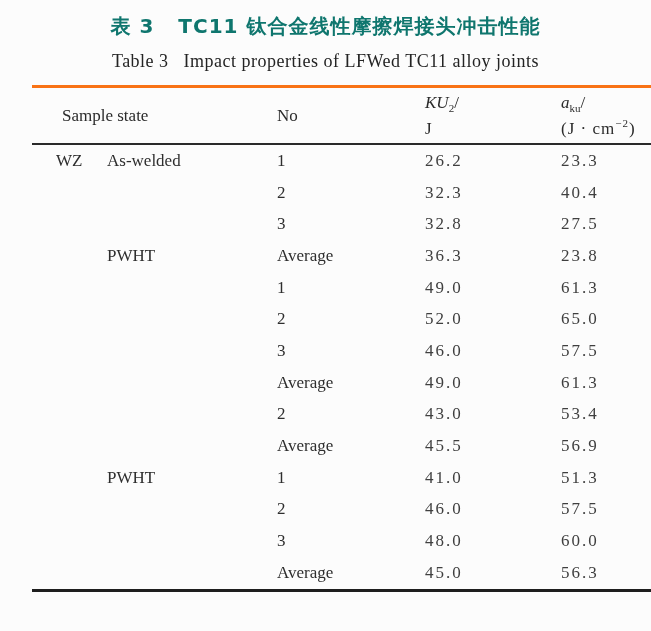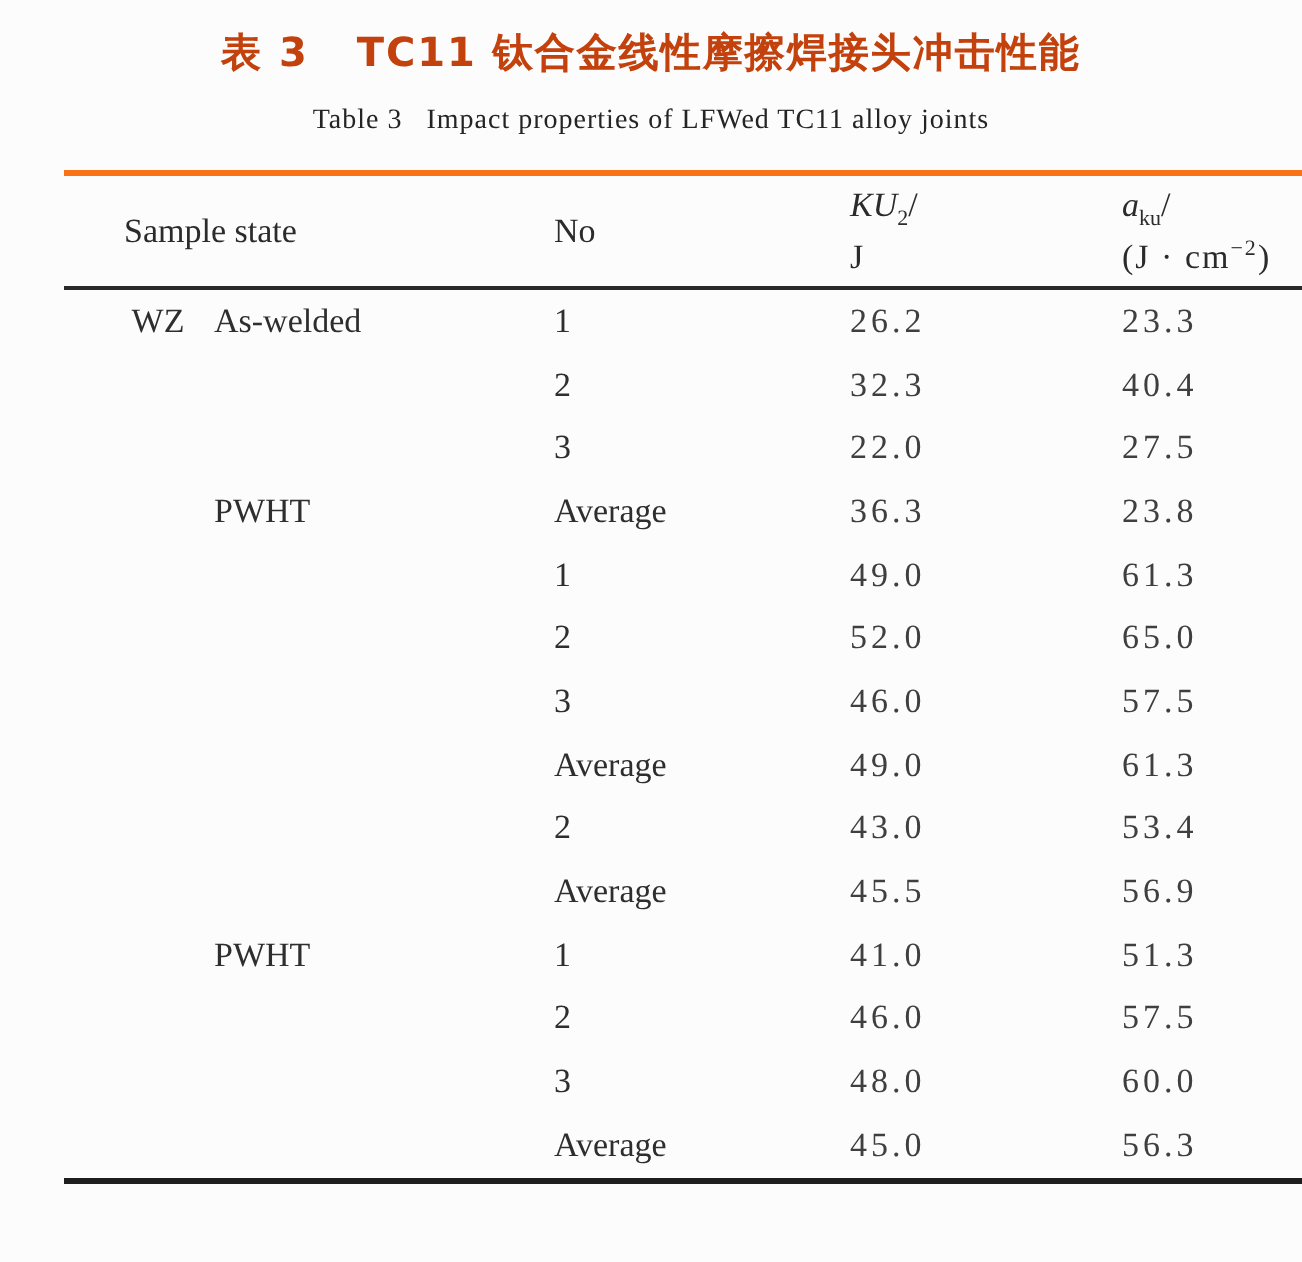--- a/index.html
+++ b/index.html
@@ -14,29 +14,29 @@
   }
   .page { width: 651px; height: 631px; position: relative; }
 
   .title-zh {
     margin: 12px 0 0 0;
     font-family: "DejaVu Sans", sans-serif;
     font-weight: 700;
     font-size: 20px;
     line-height: 28px;
     text-align: center;
-    color: #c2410c;
+    color: #0f766e;
     white-space: pre;
     letter-spacing: 1px;
   }
   .title-en {
     margin: 8px 0 0 0;
     font-family: "Liberation Serif", serif;
     font-weight: 400;
-    font-size: 14px;
+    font-size: 18px;
     line-height: 26px;
     text-align: center;
     color: #242424;
     white-space: pre;
     letter-spacing: 0.5px;
   }
 
   table.data-table {
     margin-top: 11px;
     width: 651px;
@@ -68,21 +68,21 @@
   .hline sub { font-size: 11px; line-height: 0; }
   .hline sup { font-size: 11px; line-height: 0; }
   .unit-line { letter-spacing: 1px; }
 
   td {
     height: 31.7px;
     vertical-align: middle;
     padding: 0 0 0 5px;
     color: #2e2e2e;
   }
-  td.c-group { padding-left: 24px; text-align: center; }
+  td.c-group { padding-left: 24px; }
   td.c-num   { letter-spacing: 2px; color: #3f3f3f; font-family: Liberation Serif, serif; }
   tr.section-start td { border-top: 2px solid #2a2a2a; }
 </style>
 </head>
 <body>
 
 <div class="page">
 
   <h1 class="title-zh">表 3   TC11 钛合金线性摩擦焊接头冲击性能</h1>
   <h2 class="title-en">Table 3   Impact properties of LFWed TC11 alloy joints</h2>
@@ -121,21 +121,21 @@
         <td class="c-group"></td>
         <td class="c-state"></td>
         <td class="c-no">2</td>
         <td class="c-num">32.3</td>
         <td class="c-num">40.4</td>
       </tr>
       <tr>
         <td class="c-group"></td>
         <td class="c-state"></td>
         <td class="c-no">3</td>
-        <td class="c-num">22.0</td>
+        <td class="c-num">32.8</td>
         <td class="c-num">27.5</td>
       </tr>
       <tr>
         <td class="c-group"></td>
         <td class="c-state">PWHT</td>
         <td class="c-no">Average</td>
         <td class="c-num">36.3</td>
         <td class="c-num">23.8</td>
       </tr>
       <tr>

